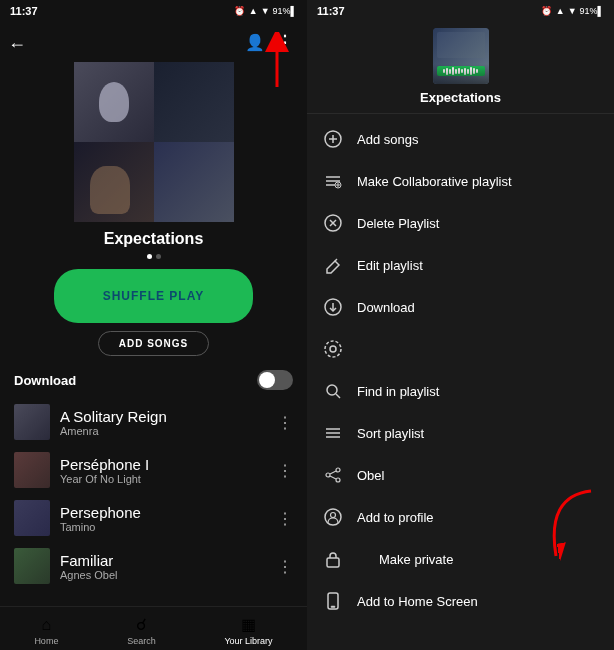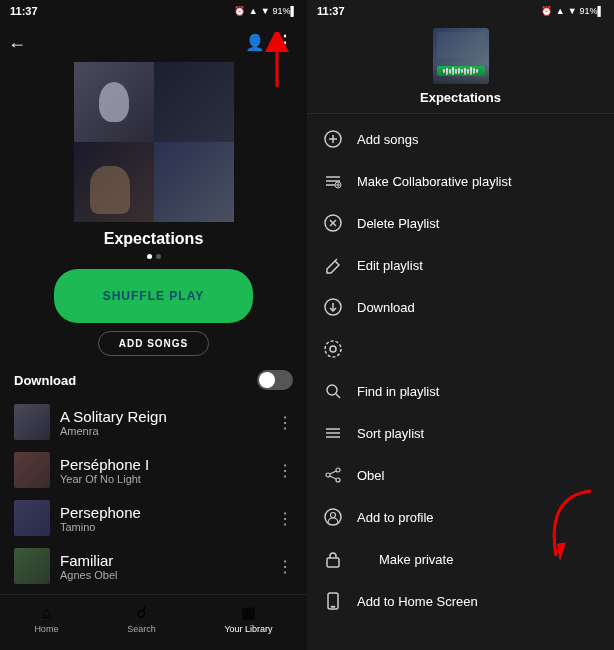--- a/index.html
+++ b/index.html
@@ -239,21 +239,21 @@
     .track-more {
       color: #aaa;
       font-size: 16px;
       cursor: pointer;
     }
 
     .bottom-nav {
       display: flex;
       justify-content: space-around;
       align-items: center;
-      padding: 8px 0 16px;
+      padding: 8px 0 4px;
       border-top: 1px solid #222;
       background: #121212;
       text-align: center;
     }
     .nav-item {
       display: flex;
       flex-direction: column;
       align-items: center;
       cursor: pointer;
       gap: 2px;

